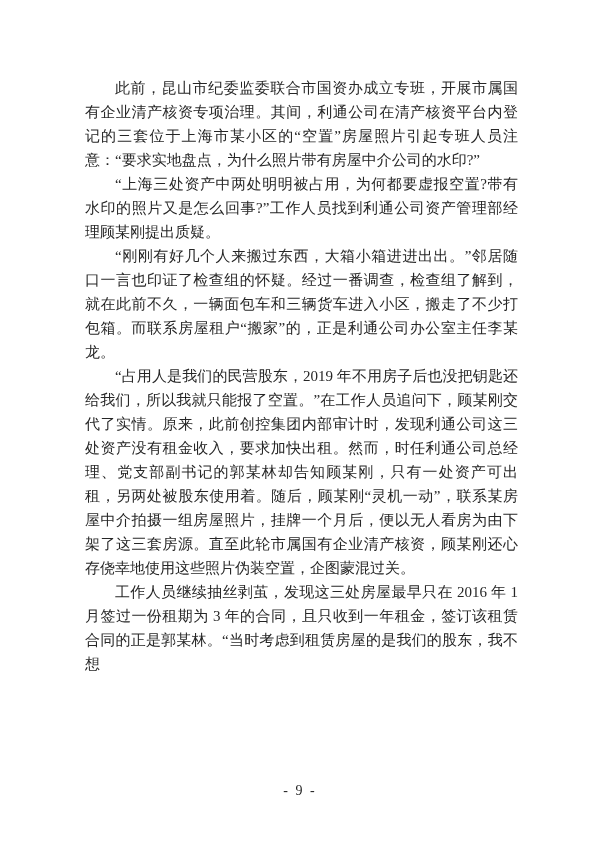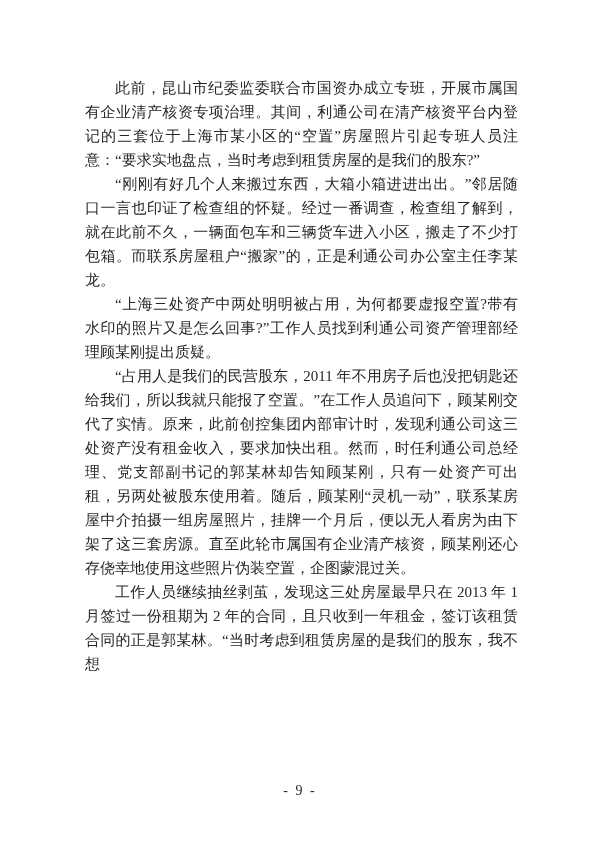--- a/index.html
+++ b/index.html
@@ -40,20 +40,20 @@
     font-size: 14px;
     color: #262626;
     letter-spacing: 2px;
   }
 </style>
 </head>
 <body>
 
 <div class="page">
   <div class="content">
-      <p class="para">此前，昆山市纪委监委联合市国资办成立专班，开展市属国有企业清产核资专项治理。其间，利通公司在清产核资平台内登记的三套位于上海市某小区的“空置”房屋照片引起专班人员注意：“要求实地盘点，当时考虑到租赁房屋的是我们的股东?”</p>
+      <p class="para">此前，昆山市纪委监委联合市国资办成立专班，开展市属国有企业清产核资专项治理。其间，利通公司在清产核资平台内登记的三套位于上海市某小区的“空置”房屋照片引起专班人员注意：“要求实地盘点，为什么照片带有房屋中介公司的水印?”</p>
+      <p class="para">“上海三处资产中两处明明被占用，为何都要虚报空置?带有水印的照片又是怎么回事?”工作人员找到利通公司资产管理部经理顾某刚提出质疑。</p>
       <p class="para">“刚刚有好几个人来搬过东西，大箱小箱进进出出。”邻居随口一言也印证了检查组的怀疑。经过一番调查，检查组了解到，就在此前不久，一辆面包车和三辆货车进入小区，搬走了不少打包箱。而联系房屋租户“搬家”的，正是利通公司办公室主任李某龙。</p>
-      <p class="para">“上海三处资产中两处明明被占用，为何都要虚报空置?带有水印的照片又是怎么回事?”工作人员找到利通公司资产管理部经理顾某刚提出质疑。</p>
-      <p class="para">“占用人是我们的民营股东，2011 年不用房子后也没把钥匙还给我们，所以我就只能报了空置。”在工作人员追问下，顾某刚交代了实情。原来，此前创控集团内部审计时，发现利通公司这三处资产没有租金收入，要求加快出租。然而，时任利通公司总经理、党支部副书记的郭某林却告知顾某刚，只有一处资产可出租，另两处被股东使用着。随后，顾某刚“灵机一动”，联系某房屋中介拍摄一组房屋照片，挂牌一个月后，便以无人看房为由下架了这三套房源。直至此轮市属国有企业清产核资，顾某刚还心存侥幸地使用这些照片伪装空置，企图蒙混过关。</p>
-      <p class="para">工作人员继续抽丝剥茧，发现这三处房屋最早只在 2013 年 1 月签过一份租期为 2 年的合同，且只收到一年租金，签订该租赁合同的正是郭某林。“当时考虑到租赁房屋的是我们的股东，我不想</p>
+      <p class="para">“占用人是我们的民营股东，2019 年不用房子后也没把钥匙还给我们，所以我就只能报了空置。”在工作人员追问下，顾某刚交代了实情。原来，此前创控集团内部审计时，发现利通公司这三处资产没有租金收入，要求加快出租。然而，时任利通公司总经理、党支部副书记的郭某林却告知顾某刚，只有一处资产可出租，另两处被股东使用着。随后，顾某刚“灵机一动”，联系某房屋中介拍摄一组房屋照片，挂牌一个月后，便以无人看房为由下架了这三套房源。直至此轮市属国有企业清产核资，顾某刚还心存侥幸地使用这些照片伪装空置，企图蒙混过关。</p>
+      <p class="para">工作人员继续抽丝剥茧，发现这三处房屋最早只在 2016 年 1 月签过一份租期为 3 年的合同，且只收到一年租金，签订该租赁合同的正是郭某林。“当时考虑到租赁房屋的是我们的股东，我不想</p>
     </div>
   <div class="page-number">- 9 -</div>
 </div>
 
 </body></html>

